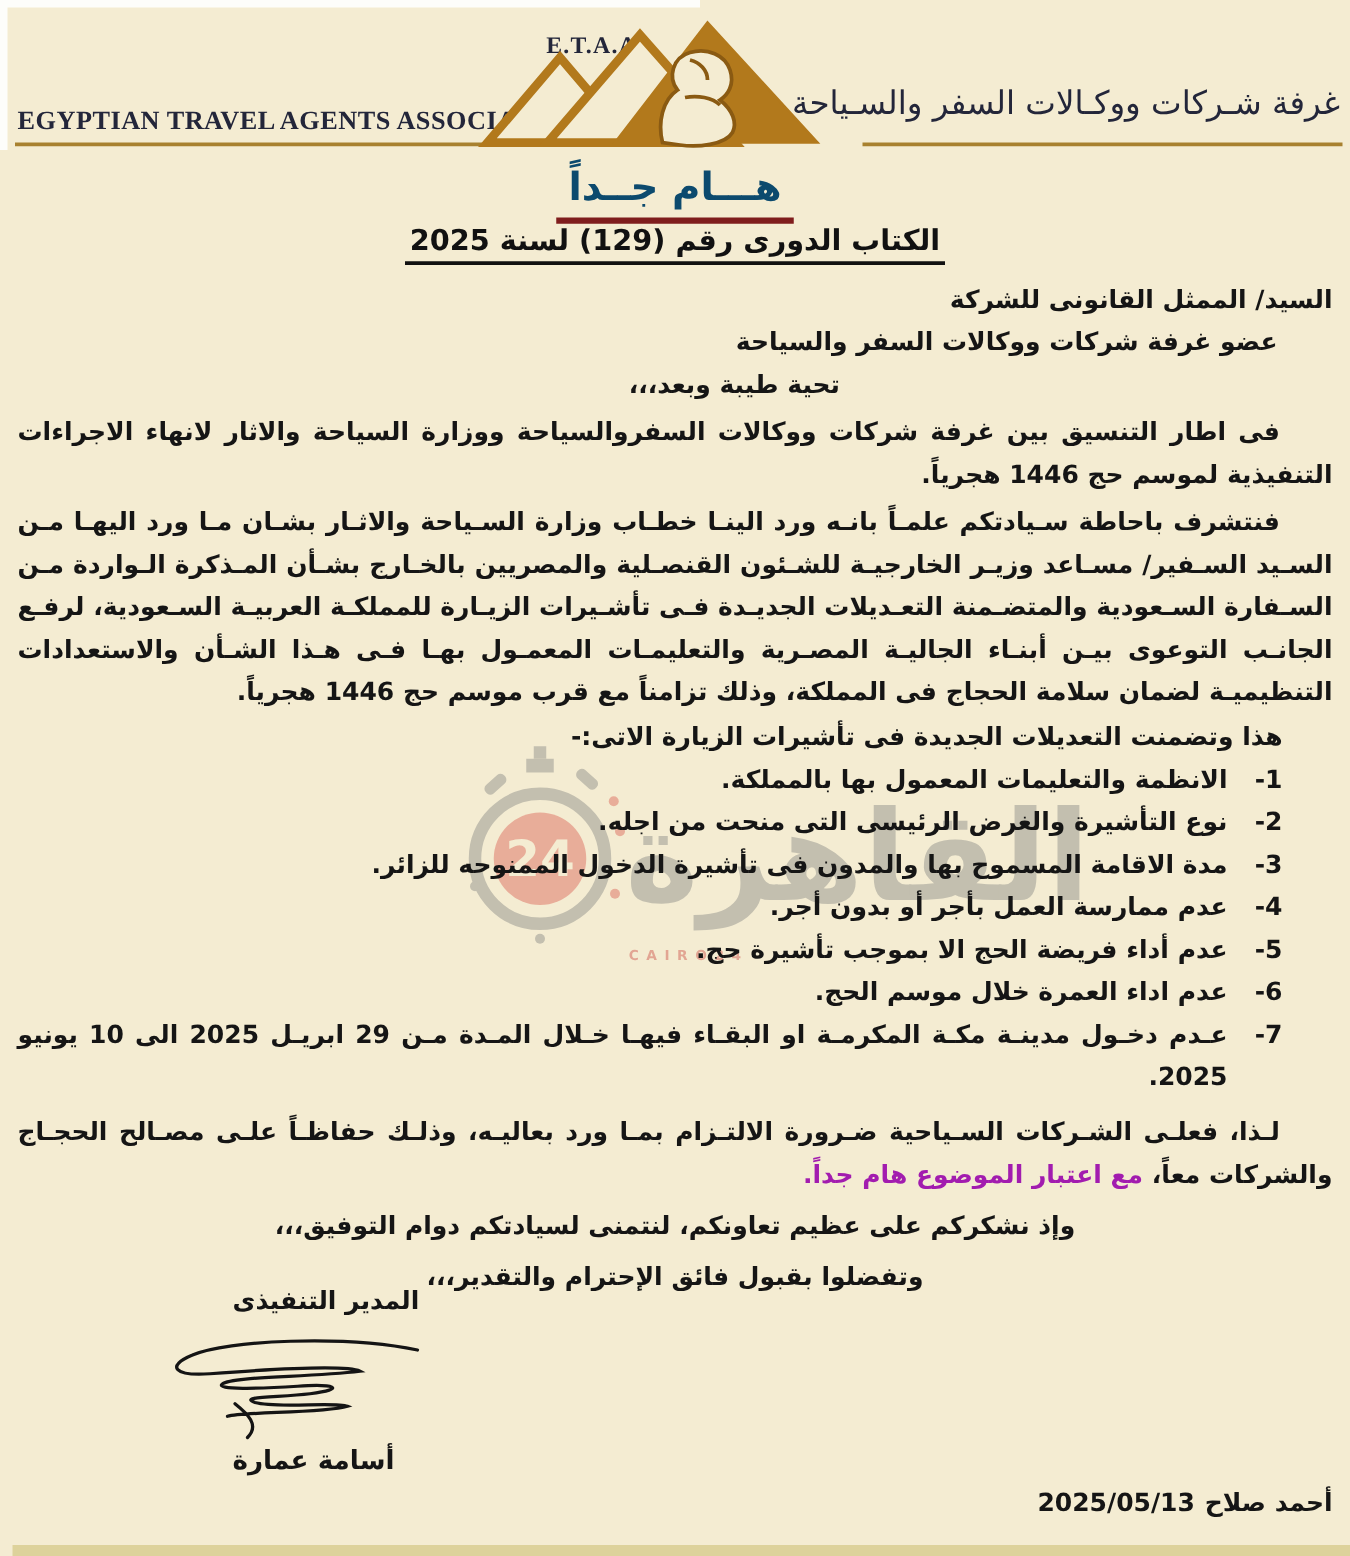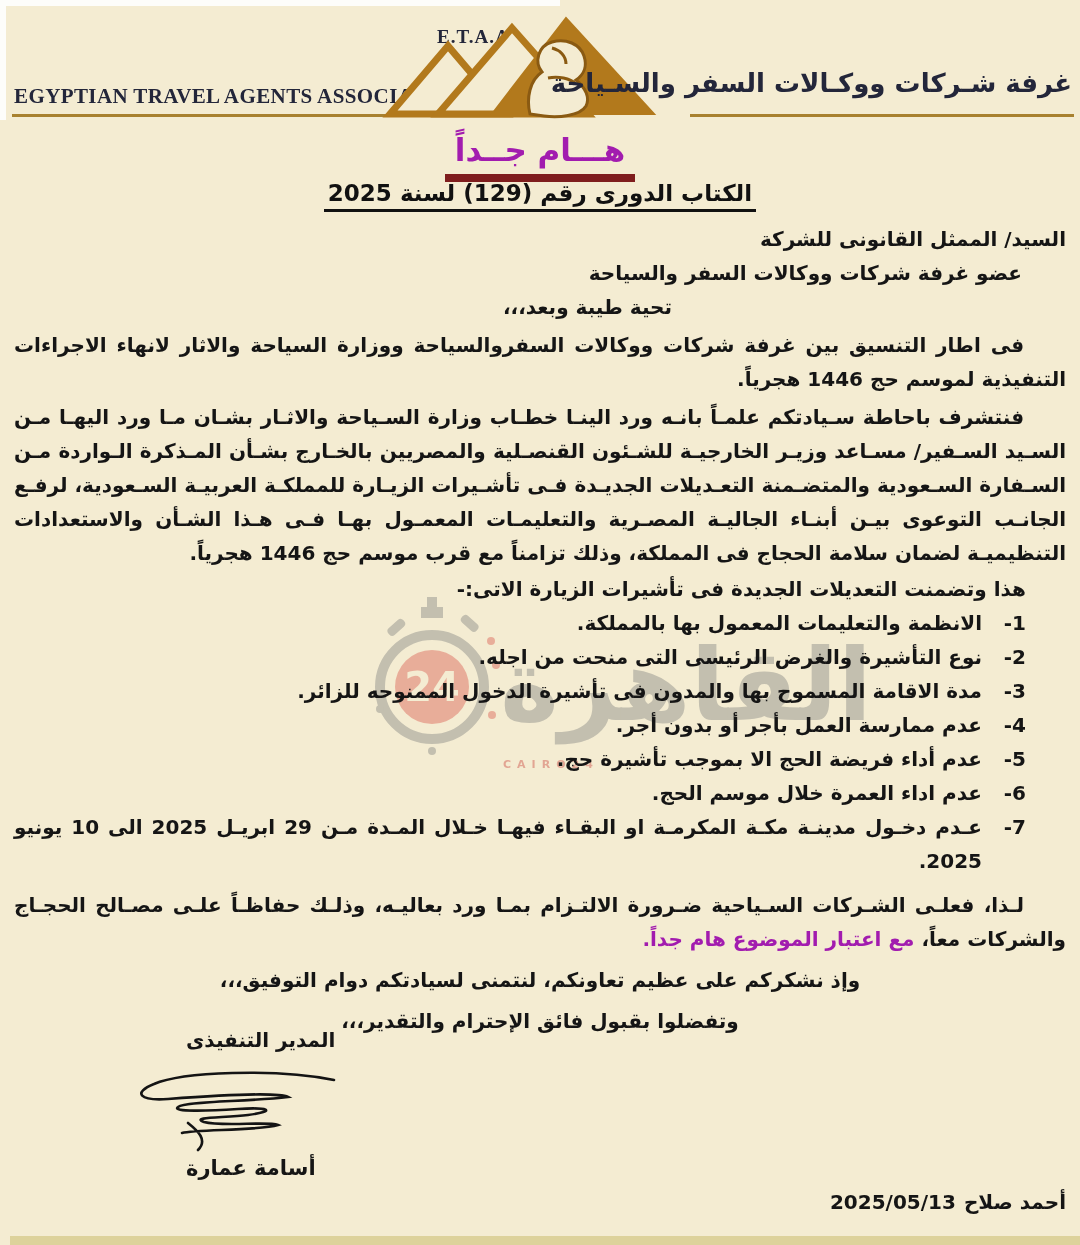--- a/index.html
+++ b/index.html
@@ -8,26 +8,26 @@
     background:#f4ecd2;overflow:hidden;
     font-family:"DejaVu Sans",sans-serif;color:#151515;
   }
   
   .hdr-en{position:absolute;left:14px;top:84px;font-family:"Liberation Serif","DejaVu Serif",serif;
     font-weight:bold;font-size:21px;letter-spacing:.4px;color:#23263a;white-space:nowrap;}
   .hdr-en-line{position:absolute;left:12px;top:114px;width:374px;height:3px;background:#a8812f;}
   .etaa{position:absolute;left:437px;top:26px;font-family:"Liberation Serif","DejaVu Serif",serif;
     font-weight:bold;font-size:19px;letter-spacing:1px;color:#23263a;}
   .logo{position:absolute;left:378px;top:14px;}
-  .hdr-ar{position:absolute;right:8px;top:68px;font-size:26px;font-weight:bold;color:#23263a;
+  .hdr-ar{position:absolute;right:8px;top:68px;font-size:26px;font-weight:normal;color:#23263a;
     direction:rtl;white-space:nowrap;}
   .hdr-ar-line{position:absolute;right:6px;top:114px;width:384px;height:3px;background:#a8812f;}
   .imp{position:absolute;top:132px;left:0;right:0;text-align:center;direction:rtl;}
-  .imp span{display:inline-block;color:#a21caf;font-size:31px;font-weight:bold;
-    border-bottom:8px solid #7f1d1d;padding:0 10px 6px;}
+  .imp span{display:inline-block;color:#0c4a6e;font-size:31px;font-weight:bold;
+    border-bottom:5px solid #7f1d1d;padding:0 10px 6px;}
   .circ{position:absolute;top:180px;left:0;right:0;text-align:center;direction:rtl;}
   .circ span{display:inline-block;font-size:23px;font-weight:bold;color:#111;
     border-bottom:3px solid #111;padding:0 4px 3px;}
   
   .watermark{position:absolute;left:368px;top:568px;width:360px;height:235px;opacity:.48;
     display:flex;align-items:center;pointer-events:none;z-index:3;}
   .wm-text{font-size:100px;font-weight:bold;color:#8f8f8a;line-height:1;direction:rtl;
     margin-right:-14px;letter-spacing:-2px;}
   .wm-site{position:absolute;left:135px;top:190px;color:#cf5a50;font-size:11px;
     letter-spacing:6px;font-weight:bold;}

